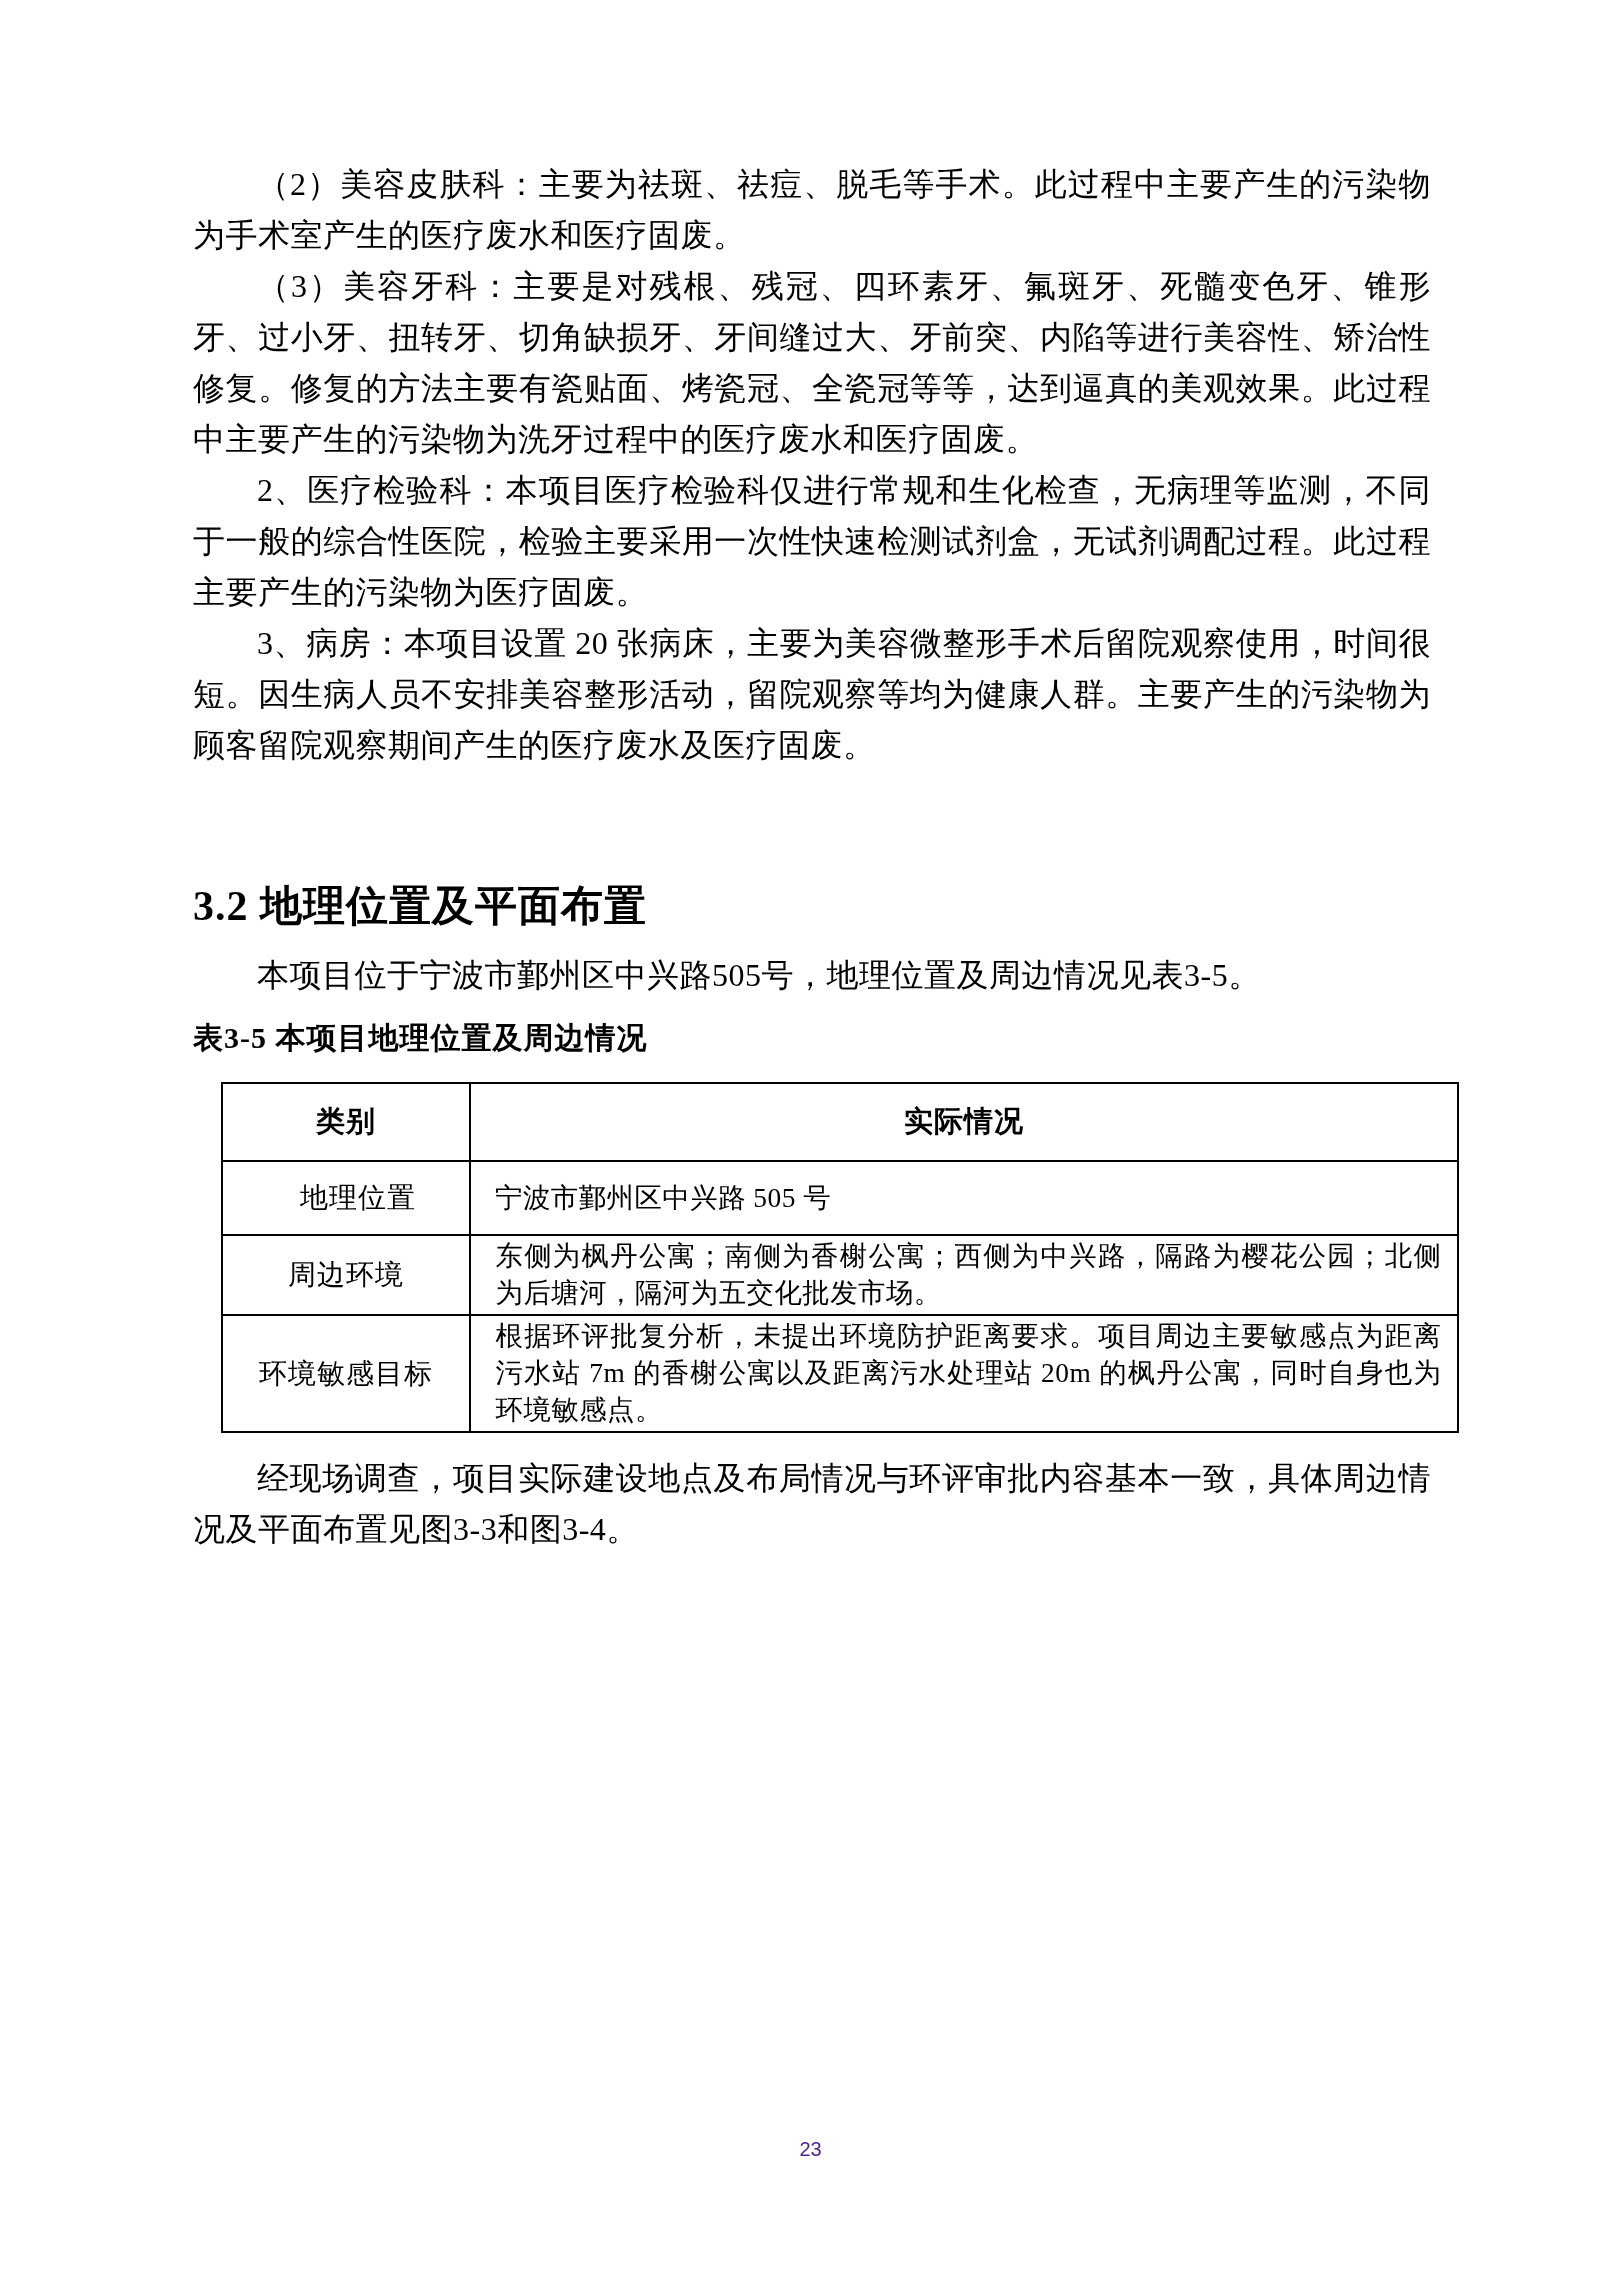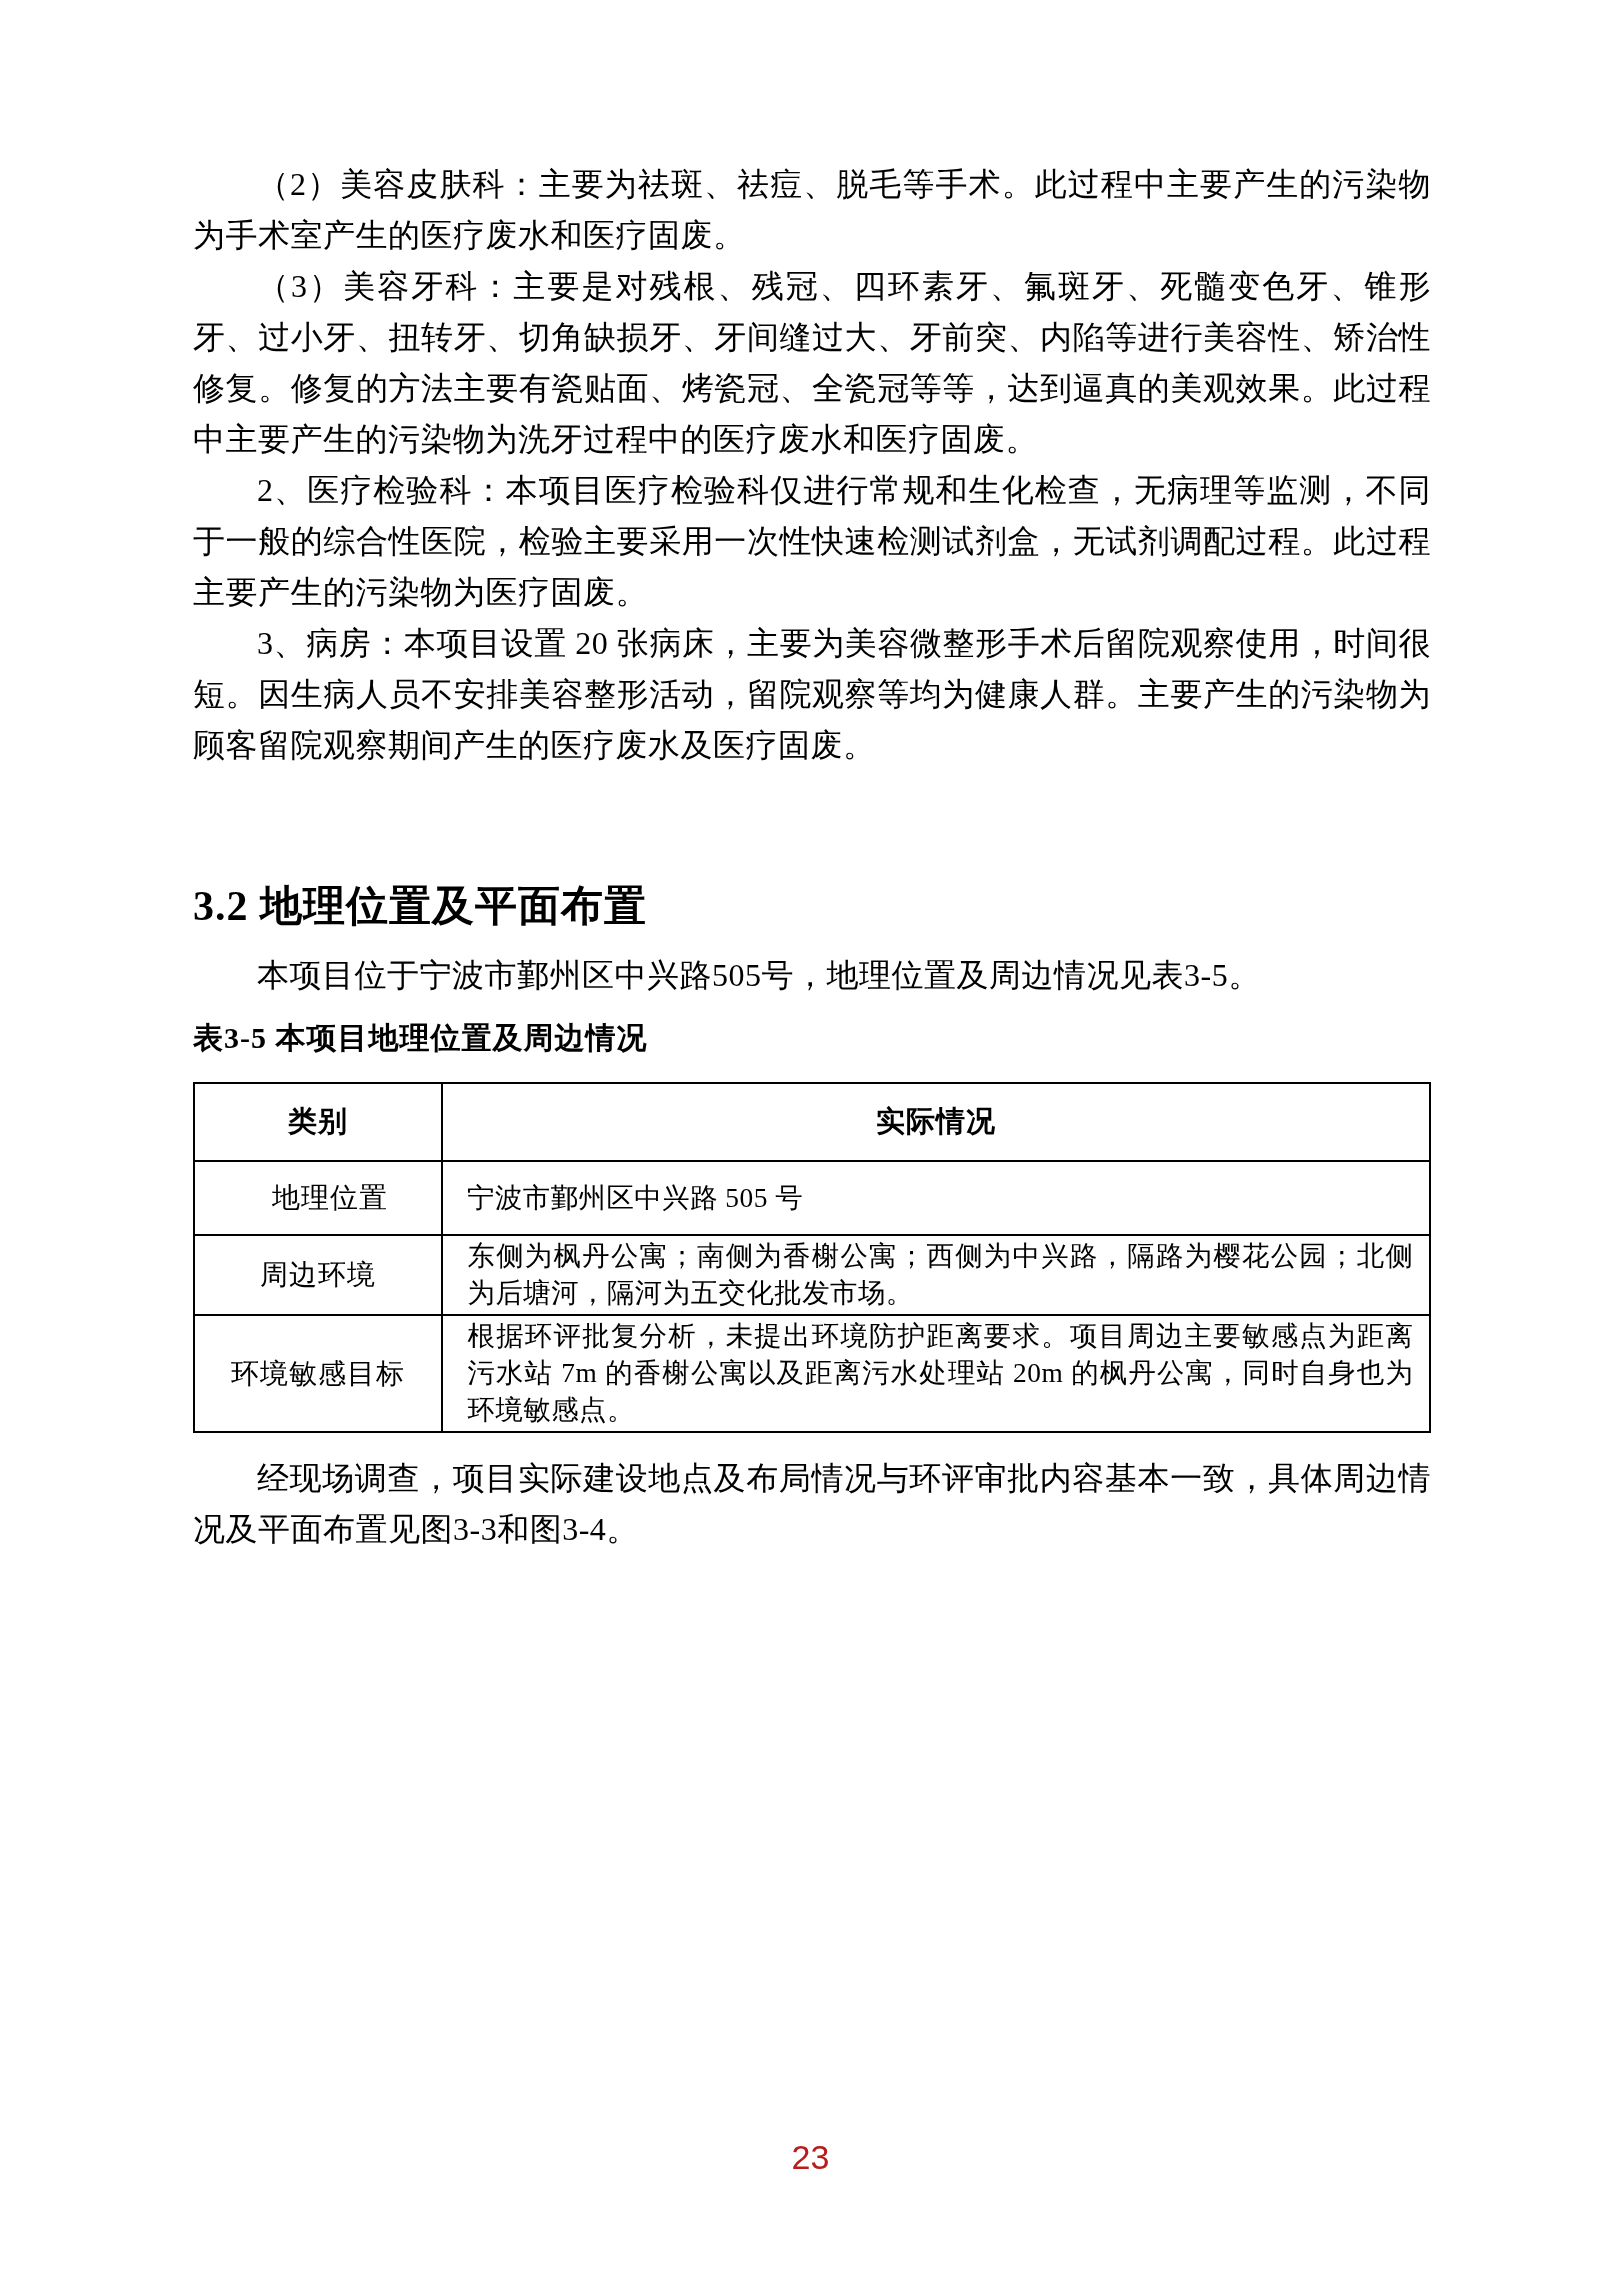--- a/index.html
+++ b/index.html
@@ -44,20 +44,21 @@
     font-weight: bold;
     text-align: left;
     letter-spacing: 1px;
   }
   table.info-table {
     margin-top: 22.5px;
     width: 100%;
     border-collapse: collapse;
     table-layout: fixed;
     border: 2.9px solid #000000;
+    margin-left: 28px;
   }
   table.info-table th, table.info-table td {
     border: 2px solid #000000;
     vertical-align: middle;
   }
   table.info-table th {
     height: 78px;
     font-size: 29px;
     font-weight: bold;
     text-align: center;
@@ -81,22 +82,22 @@
   .closing { margin-top: 19.6px; }
   .page-footer {
     position: absolute;
     top: 2138px;
     left: 0;
     width: 100%;
     text-align: center;
   }
   .page-number {
     font-family: "Liberation Sans", "DejaVu Sans", sans-serif;
-    font-size: 34px;
-    color: #b91c1c;
+    font-size: 20px;
+    color: #4c1d95;
   }
 </style>
 </head>
 <body>
 
 <div class="page">
   <main class="content">
 
     <p class="body-para">（2）美容皮肤科：主要为祛斑、祛痘、脱毛等手术。此过程中主要产生的污染物为手术室产生的医疗废水和医疗固废。</p>
 

